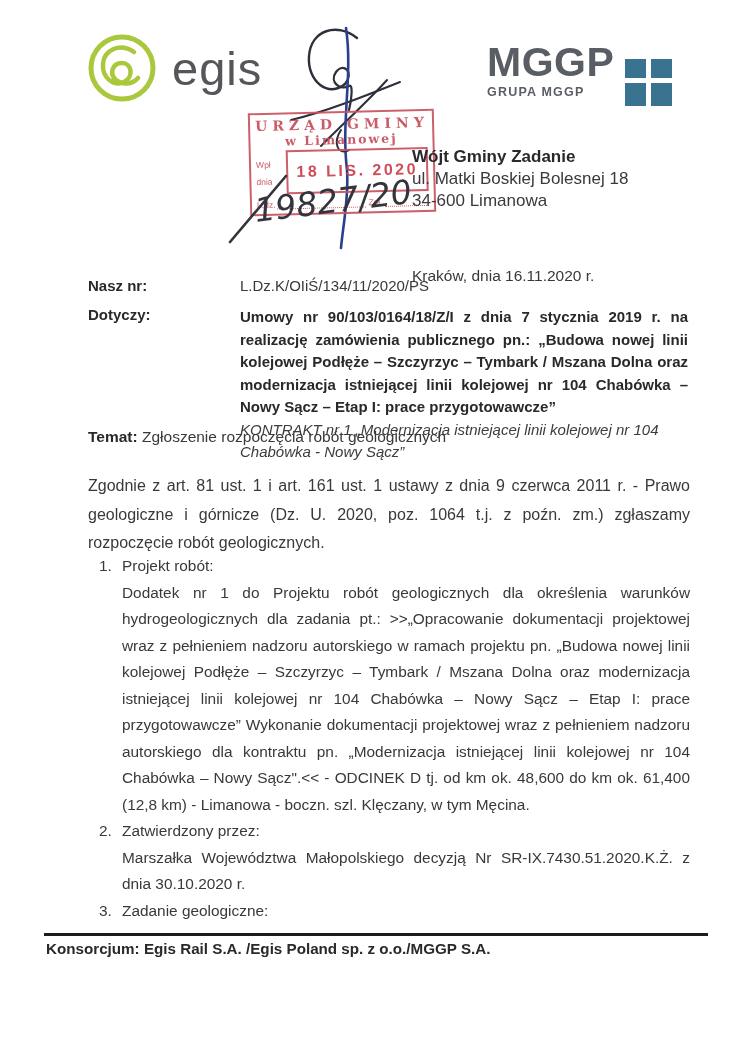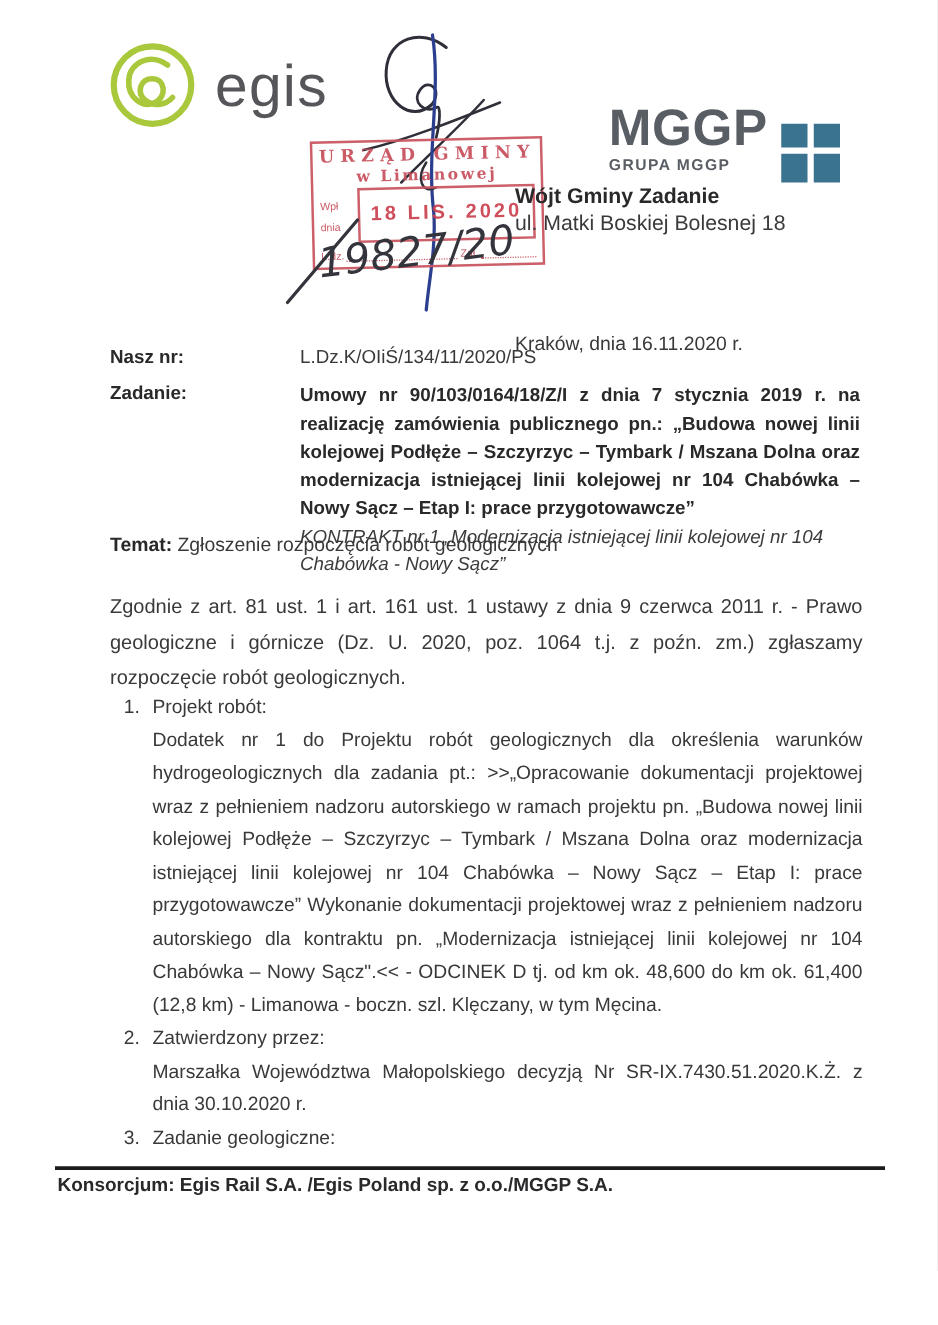--- a/index.html
+++ b/index.html
@@ -4,21 +4,21 @@
 <style>
   html,body{margin:0;padding:0;background:#e8e8e8;}
   .page{
     position:relative;width:750px;height:1060px;background:#ffffff;
     font-family:"Liberation Sans",sans-serif;color:#39393b;overflow:hidden;
     margin:0 auto;
   }
   
   .egis-logo{position:absolute;left:84px;top:30px;display:flex;align-items:center;gap:12px;}
   .egis-text{font-size:47px;color:#56565a;letter-spacing:1px;line-height:1;}
-  .mggp-logo{position:absolute;left:487px;top:44px;display:flex;gap:11px;align-items:flex-start;margin-top:40px;}
+  .mggp-logo{position:absolute;left:487px;top:44px;display:flex;gap:11px;align-items:flex-start;}
   .mggp-title{display:block;font-size:41px;font-weight:bold;color:#595d64;line-height:0.92;letter-spacing:0.5px;}
   .mggp-sub{display:block;font-size:12.5px;font-weight:bold;color:#595d64;letter-spacing:1.2px;margin-top:3px;}
   .mggp-squares{display:grid;grid-template-columns:21px 21px;grid-template-rows:19px 23px;gap:5px;margin-top:15px;}
   .mggp-squares .sq{background:#3a7390;}
   
   .signature{position:absolute;left:283px;top:20px;}
   
   .stamp{position:absolute;left:249px;top:111px;width:186px;transform:rotate(-1.4deg);
     color:#c7505d;opacity:0.93;}
   .stamp-box{border:2.5px solid #c9545f;padding:3px 5px 4px;background:rgba(255,255,255,0);}
@@ -118,31 +118,32 @@
   </div>
 
   <svg class="handnum" width="215" height="78" viewBox="0 0 215 78">
     <path d="M4,72 L60,6" fill="none" stroke="#34343c" stroke-width="2.6" stroke-linecap="round"></path>
     <text x="30" y="52" transform="rotate(-7 30 52)" font-family="DejaVu Sans, sans-serif" font-style="italic" font-size="33" fill="#34343c">19827/20</text>
   </svg>
 
   <div class="recipient">
     <div class="r-name">Wójt Gminy Zadanie</div>
     <div>ul. Matki Boskiej Bolesnej 18</div>
+    <div>34-600 Limanowa</div>
   </div>
 
   <div class="dateline">Kraków, dnia 16.11.2020 r.</div>
 
   <div class="ref-row row-nasz">
     <span class="ref-label">Nasz nr:</span>
     <span class="ref-value">L.Dz.K/OIiŚ/134/11/2020/PS</span>
   </div>
 
   <div class="ref-row row-dotyczy">
-    <span class="ref-label">Zadanie:</span>
+    <span class="ref-label">Dotyczy:</span>
     <div class="ref-value" style="flex:1;">
       <p class="dotyczy-bold">Umowy nr 90/103/0164/18/Z/I z dnia 7 stycznia 2019 r. na realizację zamówienia publicznego pn.: „Budowa nowej linii kolejowej Podłęże – Szczyrzyc – Tymbark / Mszana Dolna oraz modernizacja istniejącej linii kolejowej nr 104 Chabówka – Nowy Sącz – Etap I: prace przygotowawcze”</p>
       <p class="dotyczy-italic">KONTRAKT nr 1 „Modernizacja istniejącej linii kolejowej nr 104 Chabówka - Nowy Sącz”</p>
     </div>
   </div>
 
   <div class="temat">
     <span class="ref-label-inline">Temat:</span><span> Zgłoszenie rozpoczęcia robót geologicznych</span>
   </div>
 

